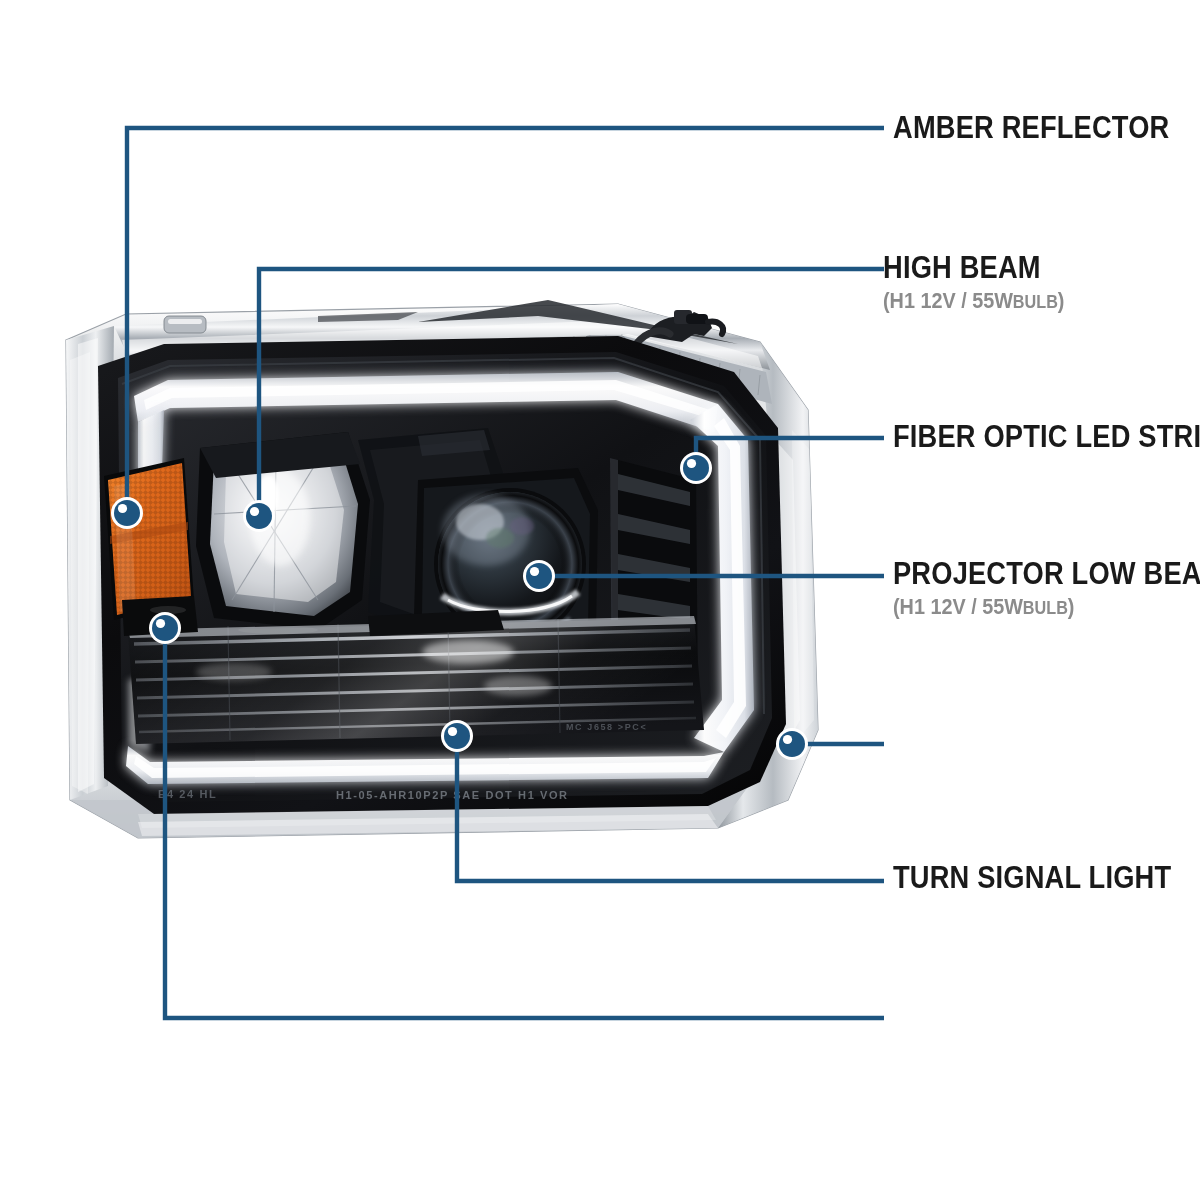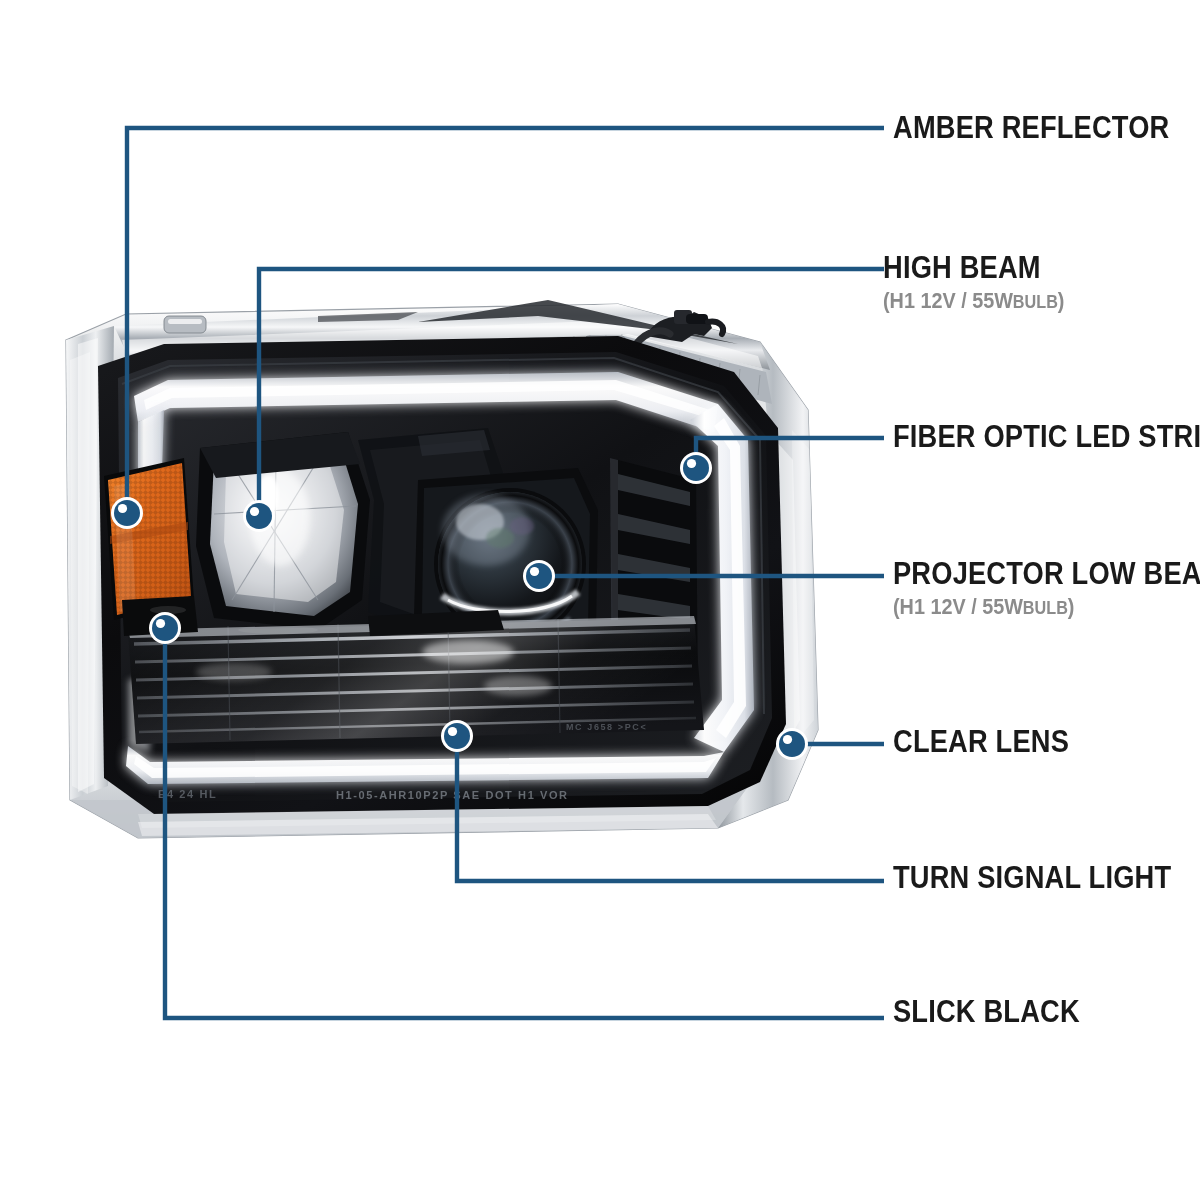--- a/index.html
+++ b/index.html
@@ -478,25 +478,19 @@
 
   <div class="callout-label" style="left:893px; top:421px;">
     <span class="callout-title">FIBER OPTIC LED STRIP</span>
   </div>
 
   <div class="callout-label" style="left:893px; top:558px;">
     <span class="callout-title">PROJECTOR LOW BEAM</span>
     <span class="callout-sub"><span>(</span><span>H1  12V / 55W</span><span class="sml">BULB</span><span>)</span></span>
   </div>
 
-  <div class="callout-label" style="left:893px; top:726px;">
-    <span class="callout-title">CLEAR LENS</span>
-  </div>
 
   <div class="callout-label" style="left:893px; top:862px;">
     <span class="callout-title">TURN SIGNAL LIGHT</span>
   </div>
 
-  <div class="callout-label" style="left:893px; top:996px;">
-    <span class="callout-title">SLICK BLACK</span>
-  </div>
 
 </div>
 
 </body></html>

